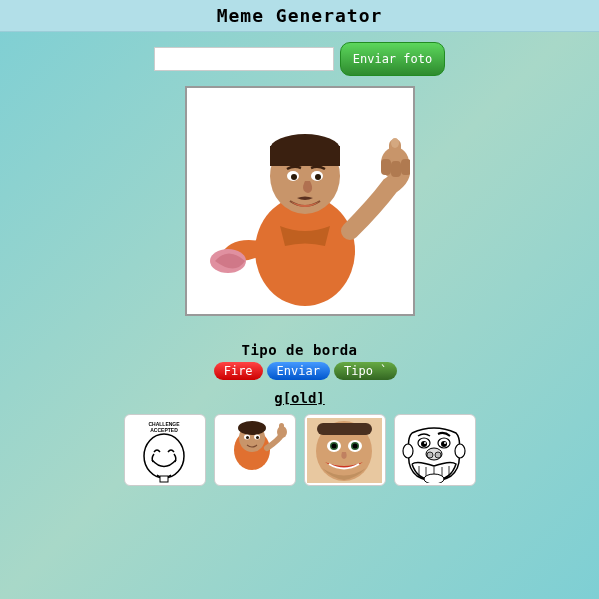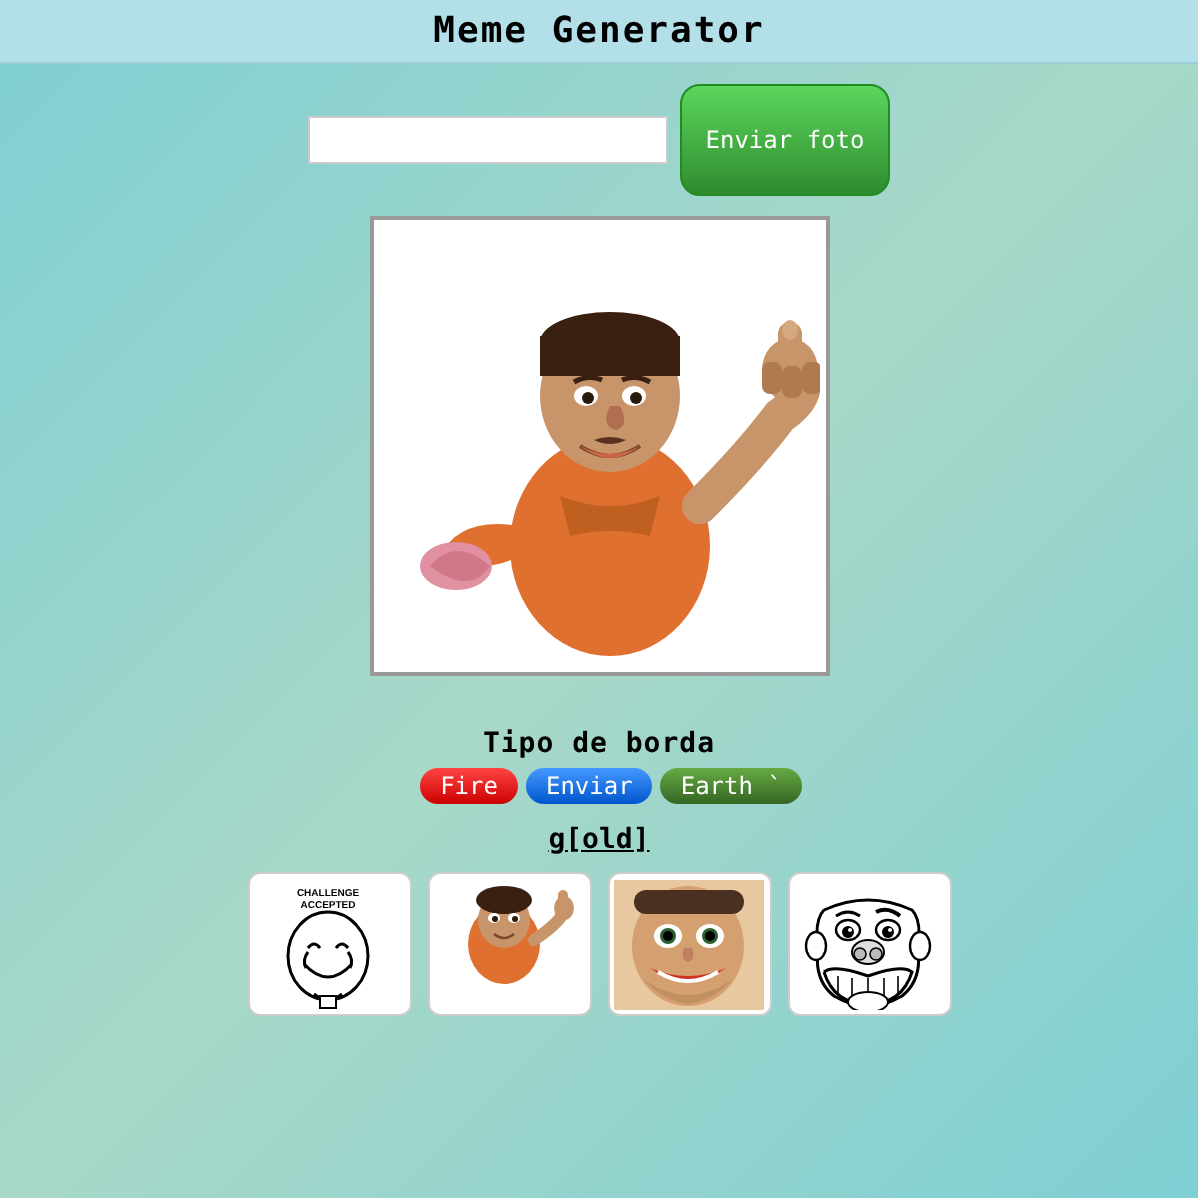--- a/index.html
+++ b/index.html
@@ -45,21 +45,21 @@
       height: 24px;
       font-size: 12px;
       padding: 2px 4px;
     }
 
     .send-btn {
       background: linear-gradient(to bottom, #5cd65c, #2e8b2e);
       color: white;
       border: 1px solid #228B22;
       border-radius: 10px;
-      padding: 20px 12px;
+      padding: 9px 12px;
       font-size: 12px;
       cursor: pointer;
       font-family: monospace;
     }
 
     .image-frame {
       border: 2px solid #999;
       background: white;
       width: 230px;
       height: 230px;
@@ -214,21 +214,21 @@
 
     <path d="M90 135 Q115 145 140 135 L135 155 Q115 150 95 155 Z" fill="#c06020"></path>
   </svg>
 </div>
 
 <div class="tipo-borda-label">Tipo de borda</div>
 
 <div class="border-buttons">
   <button class="btn-fire">Fire</button>
   <button class="btn-water">Enviar</button>
-  <button class="btn-earth">Earth `</button>
+  <button class="btn-earth">Tipo `</button>
 </div>
 
 <div class="gold-label">g[old]</div>
 
 <div class="thumbnails-row">
 
   <div class="thumb-box">
     <svg viewBox="0 0 75 65" width="75" height="65">
       <rect width="75" height="65" fill="white"></rect>
 

